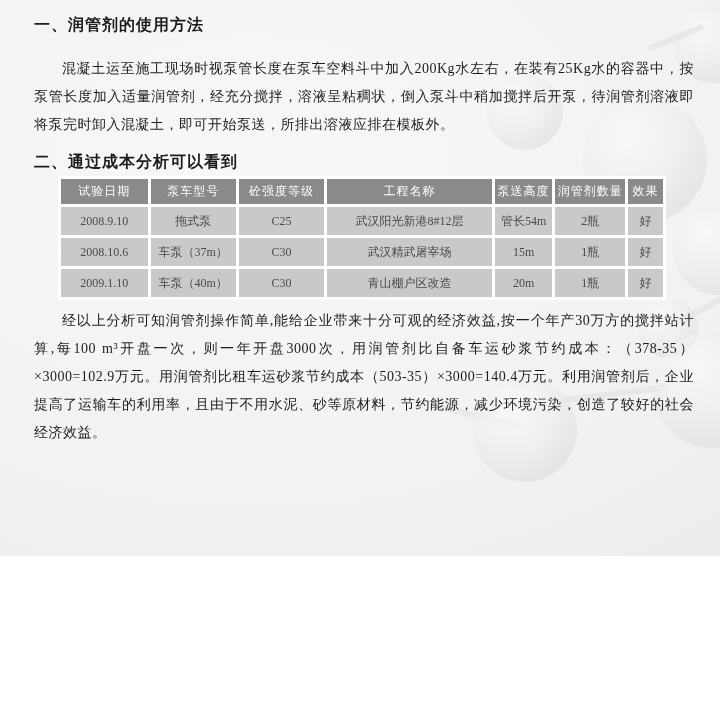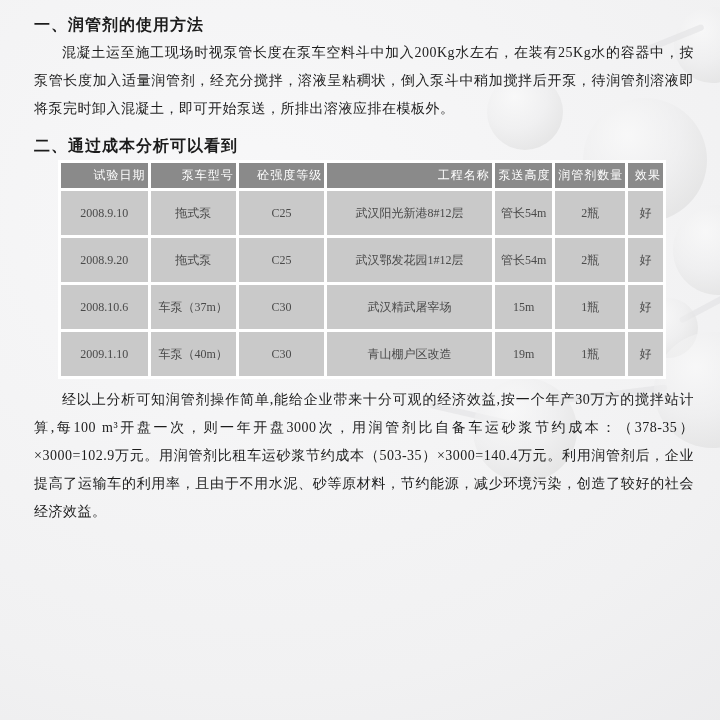--- a/index.html
+++ b/index.html
@@ -9,21 +9,21 @@
     --table-cell-text:#4a4a4a;
     --body-text:#1c1c1c;
   }
   html,body{margin:0;padding:0;}
   body{
     width:720px;height:720px;overflow:hidden;
     font-family:"Liberation Serif","DejaVu Serif",serif;
     color:var(--body-text);
   }
   .page{
-    position:relative;width:720px;height:720px;
+    position:relative;width:720px;height:556px;
     background:radial-gradient(140% 120% at 35% 30%, #f8f8f9 0%, #f1f1f2 55%, #e6e6e8 100%);
     overflow:hidden;
   }
   
   .deco{position:absolute;inset:0;z-index:0;pointer-events:none;}
   .sphere{
     position:absolute;border-radius:50%;
     background:radial-gradient(circle at 36% 30%, #fbfbfb 0%, #ededee 45%, #dedede 75%, #d5d5d6 100%);
     opacity:.6;
   }
@@ -33,42 +33,42 @@
   }
   
   .content{position:relative;z-index:1;padding:14px 26px 0 34px;}
   .section-heading{
     font-size:16px;font-weight:bold;line-height:21px;margin:0;letter-spacing:1px;
   }
   .body-par{
     margin:0;font-size:14px;line-height:28px;text-align:justify;text-indent:28px;
     letter-spacing:.5px;
   }
-  .mt-p1{margin-top:4px;}
+  .mt-p1{margin-top:20px;}
   .mt-h2{margin-top:12px;}
   .mt-p2{margin-top:5px;}
   .mt-h3{margin-top:33px;}
   .mt-p3{margin-top:8px;}
   .mt-h4{margin-top:16px;}
   .mt-p4{margin-top:7px;}
   
   .usage-table{
     margin:4px 0 0 24px;
     width:608px;
     border-collapse:separate;border-spacing:3px;
     background:#ffffff;
     font-size:12px;
   }
   .usage-table th{
     background:var(--table-header-bg);color:var(--table-header-text);
-    font-weight:normal;height:25px;padding:0 2px;text-align:right;letter-spacing:1px;
+    font-weight:normal;height:25px;padding:0 2px;text-align:center;letter-spacing:1px;
   }
   .usage-table td{
     background:var(--table-cell-bg);color:var(--table-cell-text);
-    height:28px;padding:8px 2px;text-align:center;
+    height:28px;padding:0 2px;text-align:center;
   }
   .col-date{width:14.4%}.col-pump{width:14.2%}.col-grade{width:14.2%}
   .col-project{width:27.4%}.col-height{width:9.6%}.col-qty{width:11.6%}.col-effect{width:5.8%}
 </style>
 </head>
 <body>
 
 <div class="page">
 
   <div class="deco">
@@ -108,43 +108,34 @@
         <tr>
           <td>2008.9.10</td>
           <td>拖式泵</td>
           <td>C25</td>
           <td>武汉阳光新港8#12层</td>
           <td>管长54m</td>
           <td>2瓶</td>
           <td>好</td>
         </tr>
         <tr>
-          <td>2008.9.20</td>
-          <td>拖式泵</td>
-          <td>C25</td>
-          <td>武汉鄂发花园1#12层</td>
-          <td>管长54m</td>
-          <td>2瓶</td>
-          <td>好</td>
-        </tr>
-        <tr>
           <td>2008.10.6</td>
           <td>车泵（37m）</td>
           <td>C30</td>
           <td>武汉精武屠宰场</td>
           <td>15m</td>
           <td>1瓶</td>
           <td>好</td>
         </tr>
         <tr>
           <td>2009.1.10</td>
           <td>车泵（40m）</td>
           <td>C30</td>
           <td>青山棚户区改造</td>
-          <td>19m</td>
+          <td>20m</td>
           <td>1瓶</td>
           <td>好</td>
         </tr>
       </tbody>
     </table>
 
 
     <p class="body-par mt-p4">经以上分析可知润管剂操作简单,能给企业带来十分可观的经济效益,按一个年产30万方的搅拌站计算,每100 m³开盘一次，则一年开盘3000次，用润管剂比自备车运砂浆节约成本：（378-35）×3000=102.9万元。用润管剂比租车运砂浆节约成本（503-35）×3000=140.4万元。利用润管剂后，企业提高了运输车的利用率，且由于不用水泥、砂等原材料，节约能源，减少环境污染，创造了较好的社会经济效益。</p>
 
   </div>

